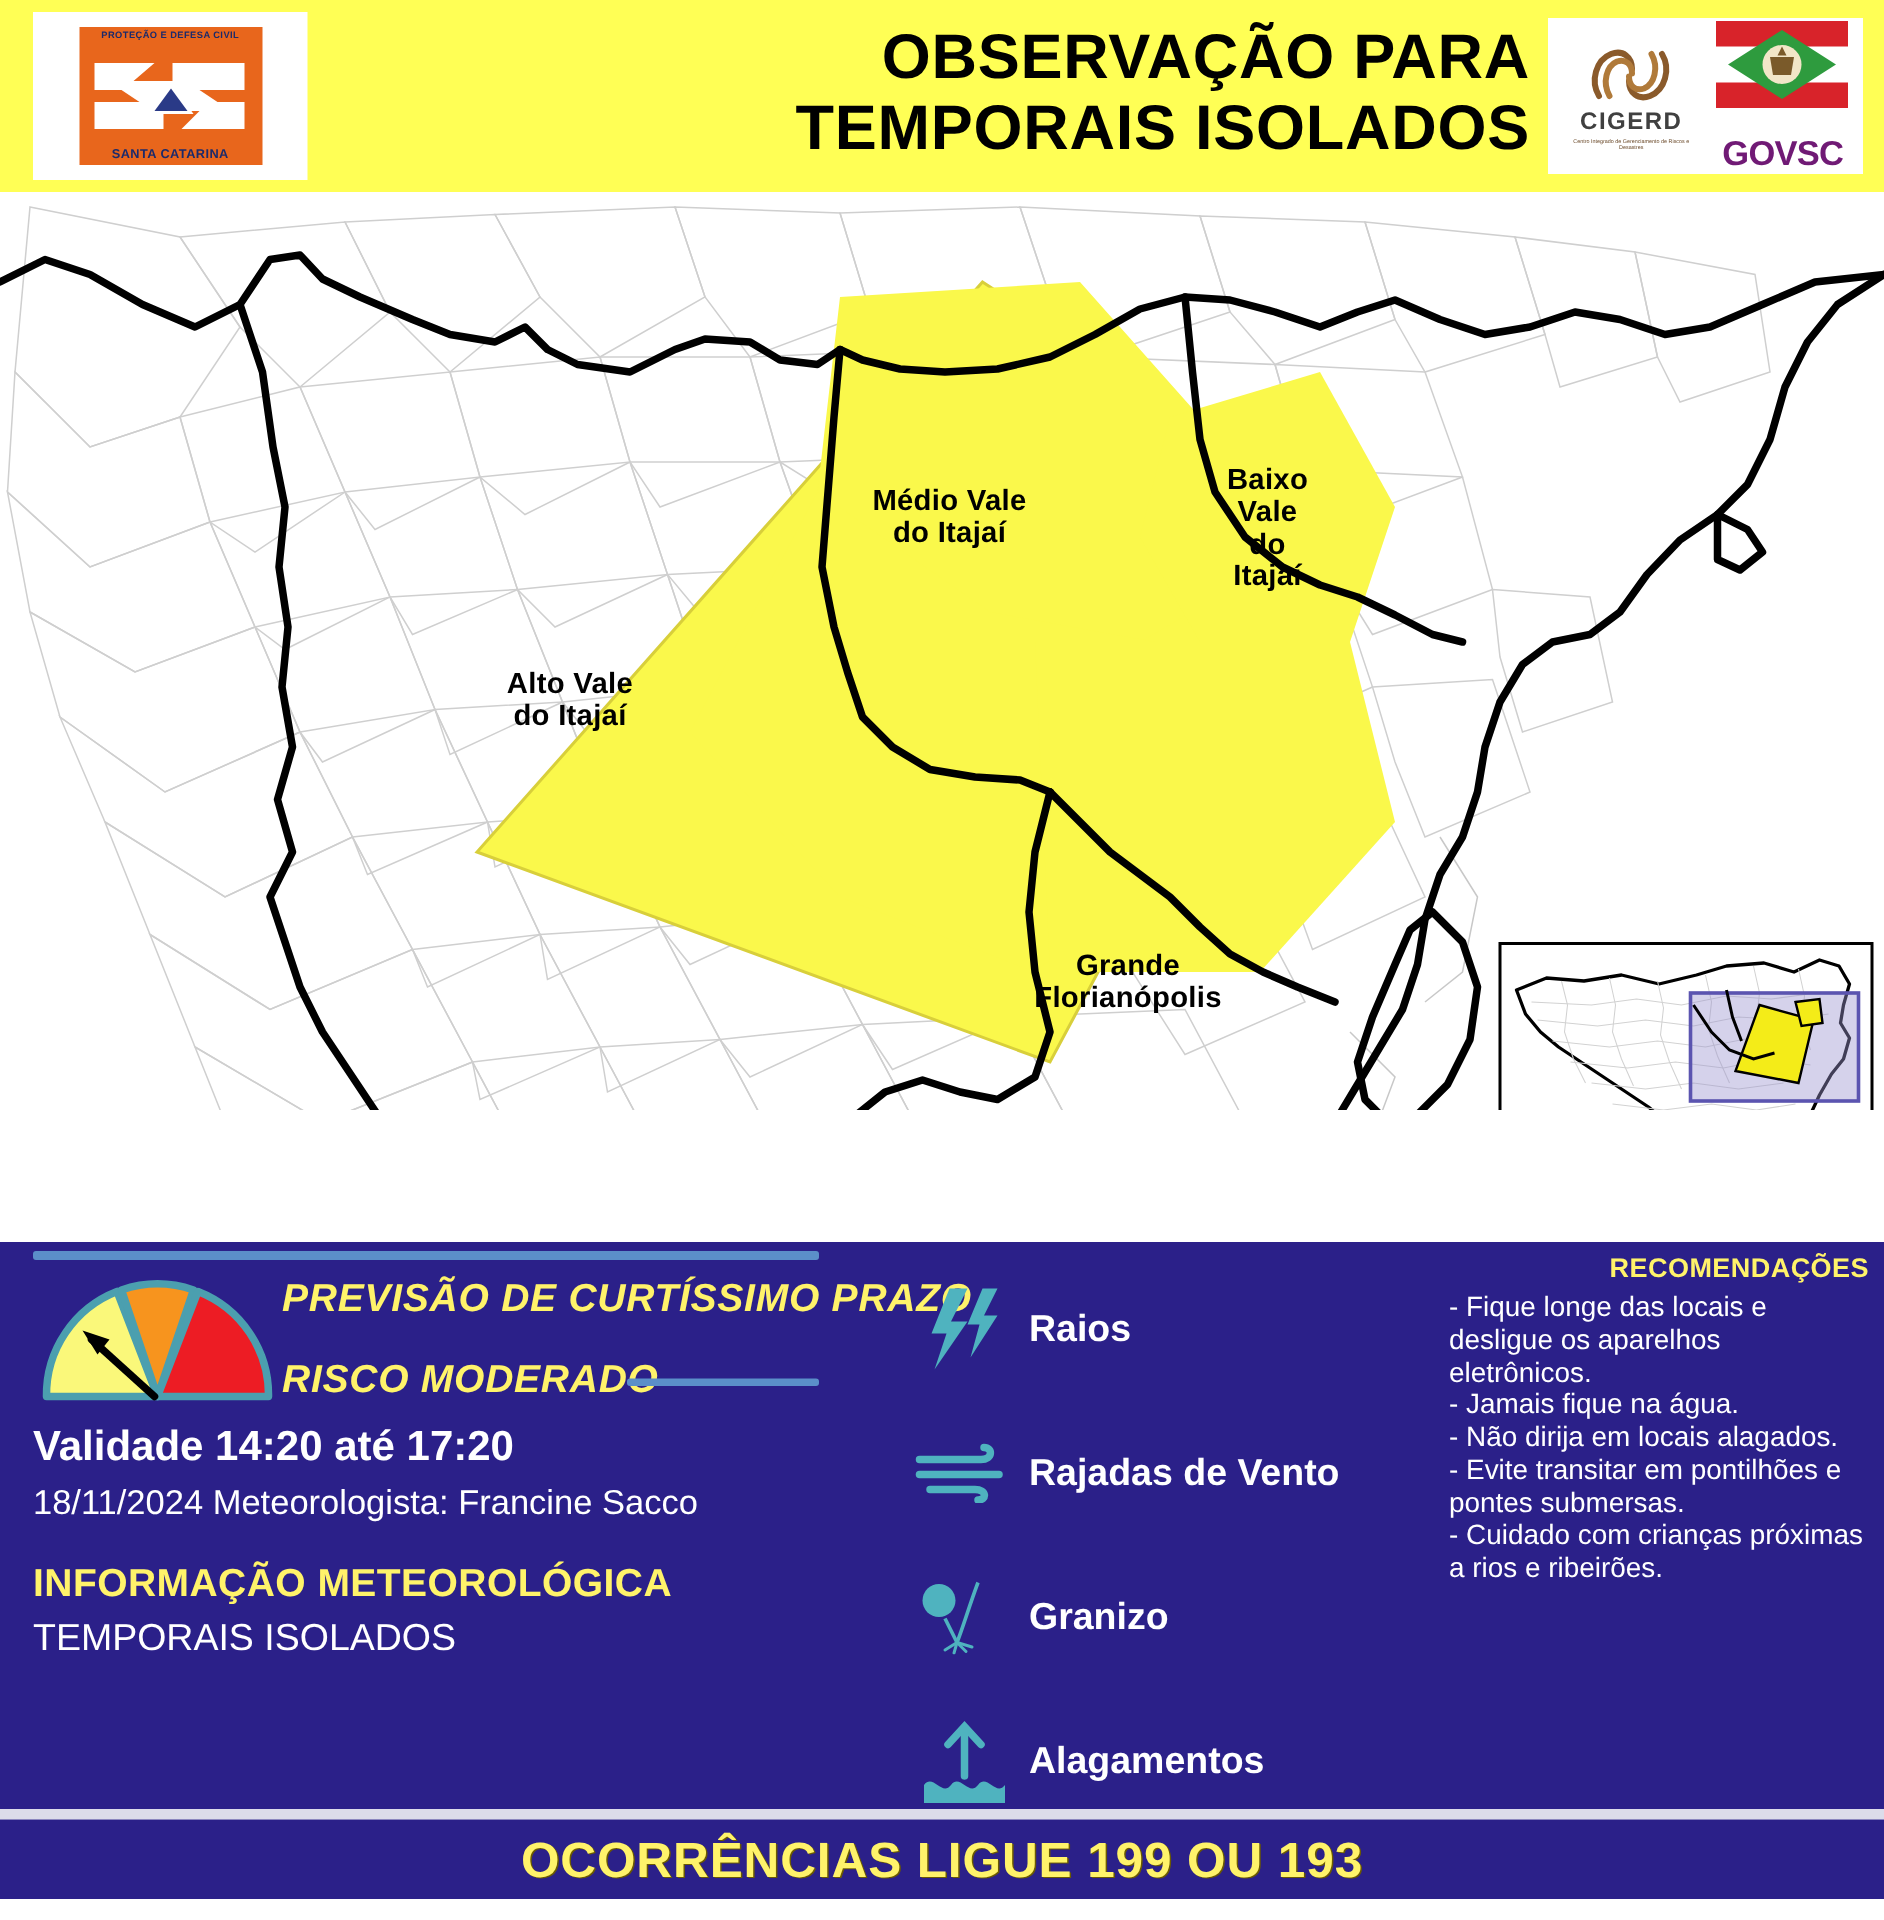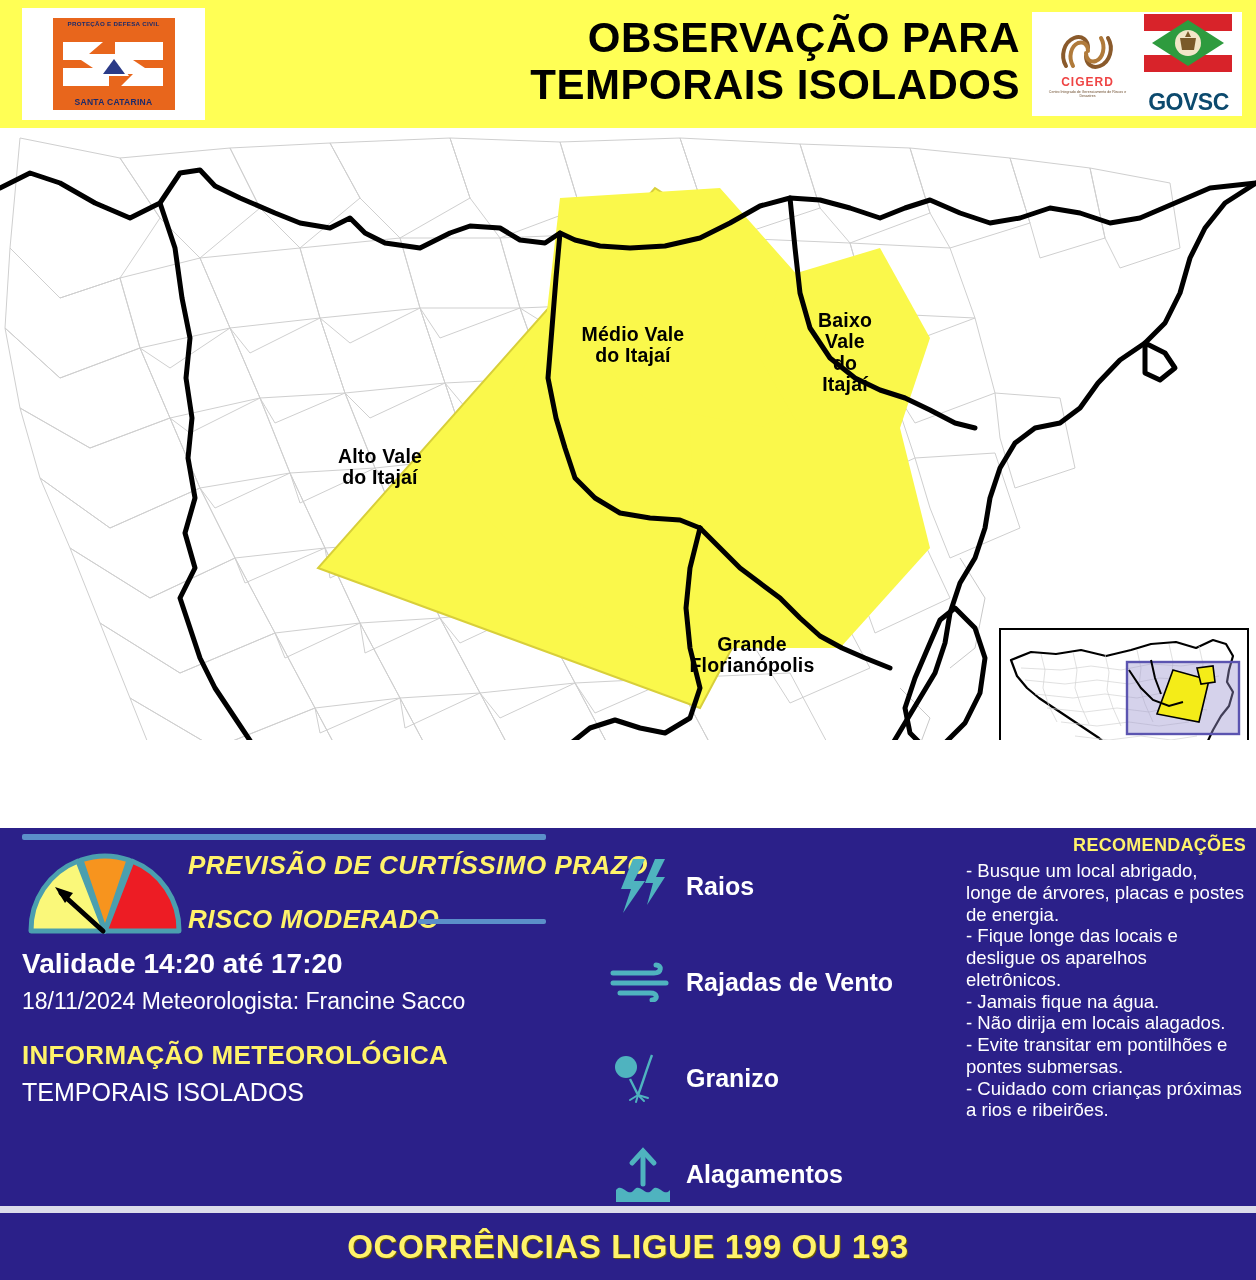--- a/index.html
+++ b/index.html
@@ -13,26 +13,26 @@
   #logo-gov-group{right:14px;top:12px;width:210px;height:104px;display:flex;flex-direction:row;gap:4px;padding:0 6px;box-sizing:border-box;}
   .dc-inner{width:122px;height:92px;background:#E8661C;position:relative;text-decoration:underline;}
   .dc-top,.dc-bot{position:absolute;left:0;width:100%;text-align:center;color:#1b2a6b;font-weight:bold;letter-spacing:.3px;}
   .dc-top{top:2px;font-size:6.2px;}
   .dc-bot{bottom:3px;font-size:8.5px;}
   .dc-mid{position:absolute;left:6px;right:6px;top:16px;bottom:16px;}
   #header-title{position:absolute;left:230px;top:14px;width:790px;text-align:right;
     font-size:42px;font-weight:bold;color:#000;line-height:1.12;letter-spacing:.5px;}
 
   .cigerd-wrap{width:100px;display:flex;flex-direction:column;align-items:center;justify-content:center;}
-  .cigerd-name{font-size:12px;font-weight:bold;color:#ef4444;letter-spacing:1px;line-height:1;margin-top:2px;}
+  .cigerd-name{font-size:16px;font-weight:bold;color:#404040;letter-spacing:1px;line-height:1;margin-top:2px;}
   .cigerd-sub{font-size:3.6px;color:#6b4a2a;text-align:center;line-height:1.25;margin-top:2px;width:92px;}
   .govsc-wrap{width:96px;display:flex;flex-direction:column;align-items:center;justify-content:center;}
   .sc-flag{width:88px;height:58px;position:relative;background:#fff;}
   .sc-stripe{position:absolute;left:0;width:100%;background:#D8232A;}
-  .govsc-name{font-size:23px;font-weight:bold;color:#0c4a6e;letter-spacing:-.5px;line-height:1;margin-top:19px;}
+  .govsc-name{font-size:23px;font-weight:bold;color:#701a75;letter-spacing:-.5px;line-height:1;margin-top:19px;}
   .govsc-name i{font-style:normal;}
 
   
   #map{position:absolute;left:0;top:128px;width:1256px;height:612px;background:#ffffff;overflow:hidden;}
   #map svg{position:absolute;left:0;top:0;}
   .map-label{position:absolute;color:#000;font-weight:bold;font-size:19.5px;line-height:1.1;
     text-align:center;letter-spacing:.2px;}
   #label-medio{left:553px;top:196px;width:160px;}
   #label-baixo{left:800px;top:182px;width:90px;}
   #label-alto{left:325px;top:318px;width:110px;}
@@ -64,21 +64,21 @@
   .phenom-icon{width:86px;display:flex;align-items:center;justify-content:center;flex:none;}
   .phenom-label{font-size:25px;font-weight:bold;color:#fff;white-space:nowrap;}
 
   #reco{position:absolute;left:966px;top:8px;width:280px;}
   #reco-title{font-size:18px;font-weight:bold;color:#FFF36A;text-align:right;letter-spacing:.3px;line-height:1;}
   #reco-list{margin:6px 0 0 0;padding:0;list-style:none;}
   #reco-list li{font-size:18.6px;color:#fff;line-height:1.17;margin:0;}
 
   
   #panel-sep-bot{position:absolute;left:0;top:1206px;width:1256px;height:7px;background:#dcdcea;}
-  #footer{position:absolute;left:0;top:1213px;width:1256px;height:67px;background:#2B2089;
+  #footer{position:absolute;left:0;top:1213px;width:1256px;height:53px;background:#2B2089;
      display:flex;align-items:center;justify-content:center;}
   #footer-text{font-size:33px;font-weight:bold;color:#FFF36A;letter-spacing:.6px;
      text-shadow:1px 1px 0 #6b5a00;}
 </style>
 </head>
 <body>
 
 <div id="header">
 
   <div id="logo-defesa-civil" class="logo-box">
@@ -383,21 +383,20 @@
           <path d="M4,44 C10,36 16,52 22,44 C28,36 34,52 40,44 C46,36 52,52 58,44 L58,56 L4,56 Z" fill="#4FB3BF"></path>
         </svg>
       </div>
       <div class="phenom-label">Alagamentos</div>
     </div>
   </div>
 
   <div id="reco">
     <div id="reco-title">RECOMENDAÇÕES</div>
     <ul id="reco-list">
-      <li>- Busque um local abrigado, longe de árvores, placas e postes de energia.</li>
       <li>- Fique longe das locais e desligue os aparelhos eletrônicos.</li>
       <li>- Jamais fique na água.</li>
       <li>- Não dirija em locais alagados.</li>
       <li>- Evite transitar em pontilhões e pontes submersas.</li>
       <li>- Cuidado com crianças próximas a rios e ribeirões.</li>
     </ul>
   </div>
 </div>
 
 <div id="panel-sep-bot"></div>

